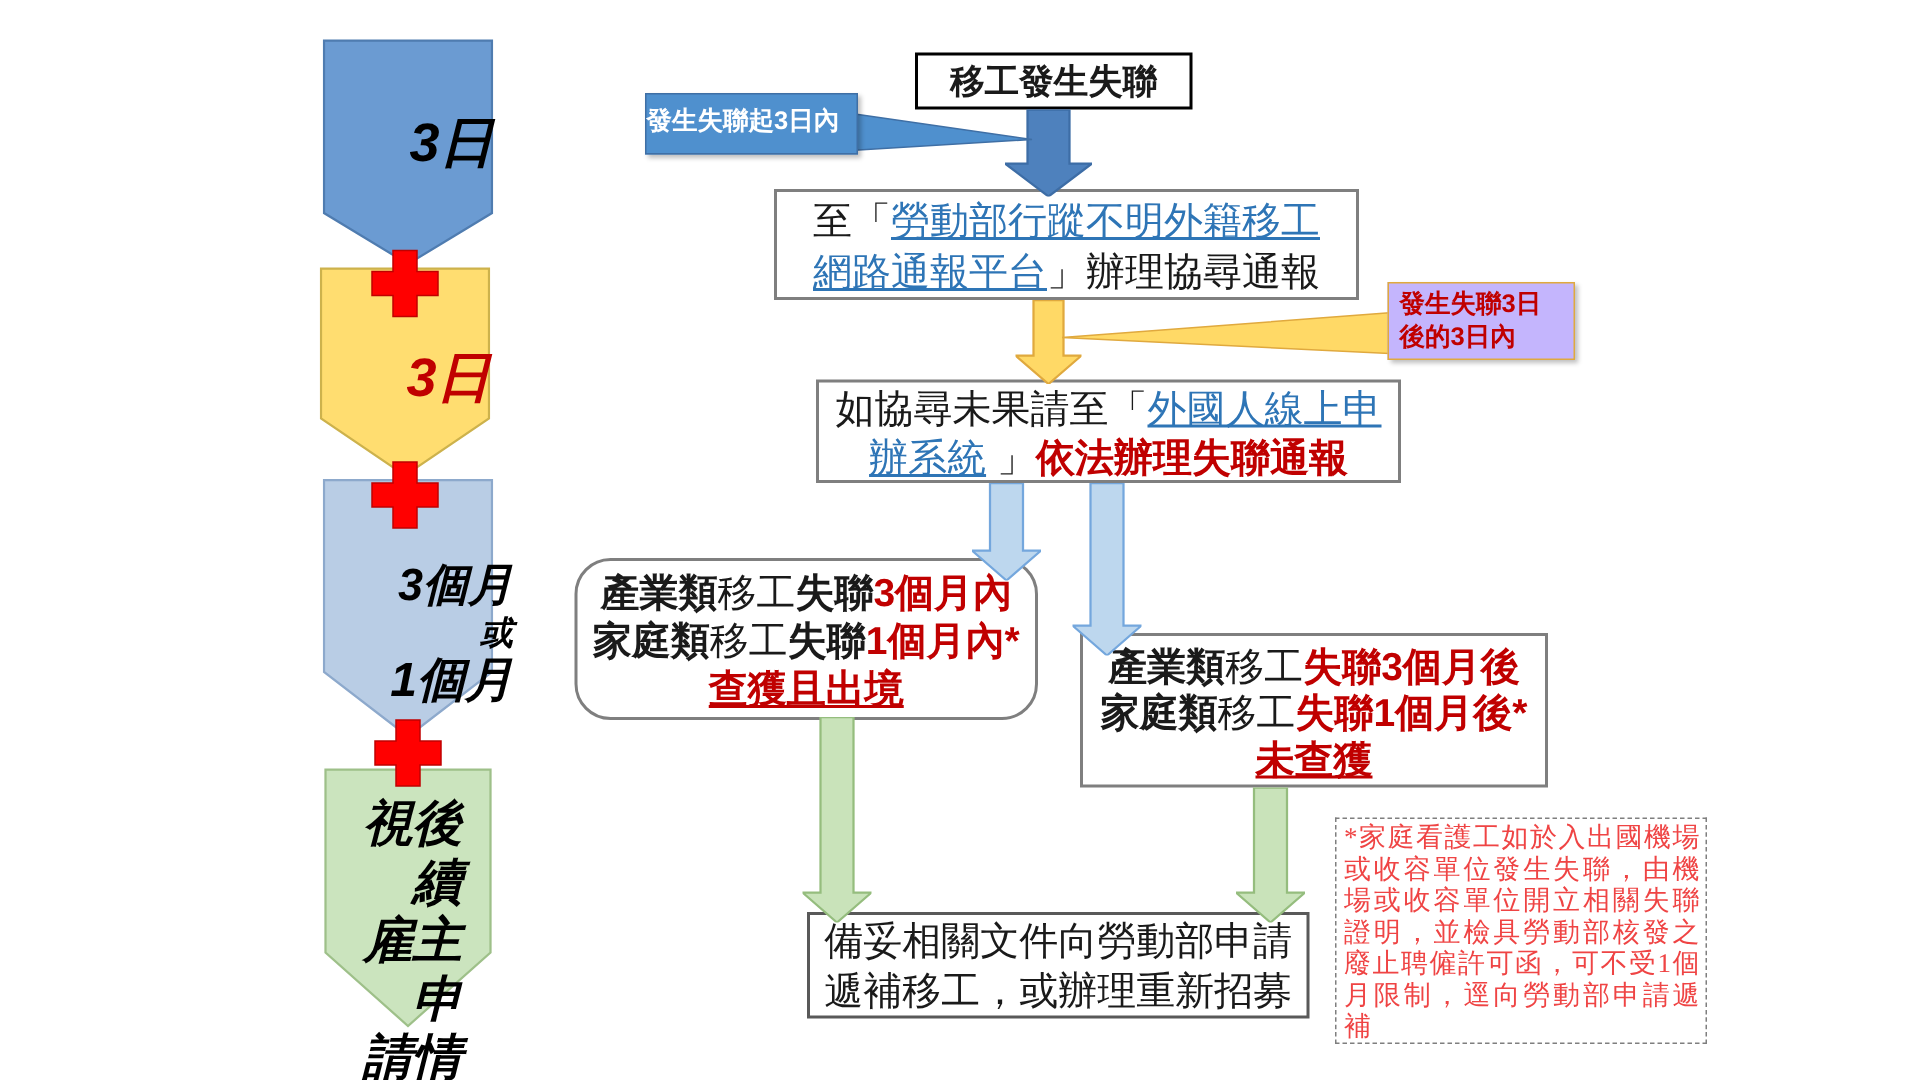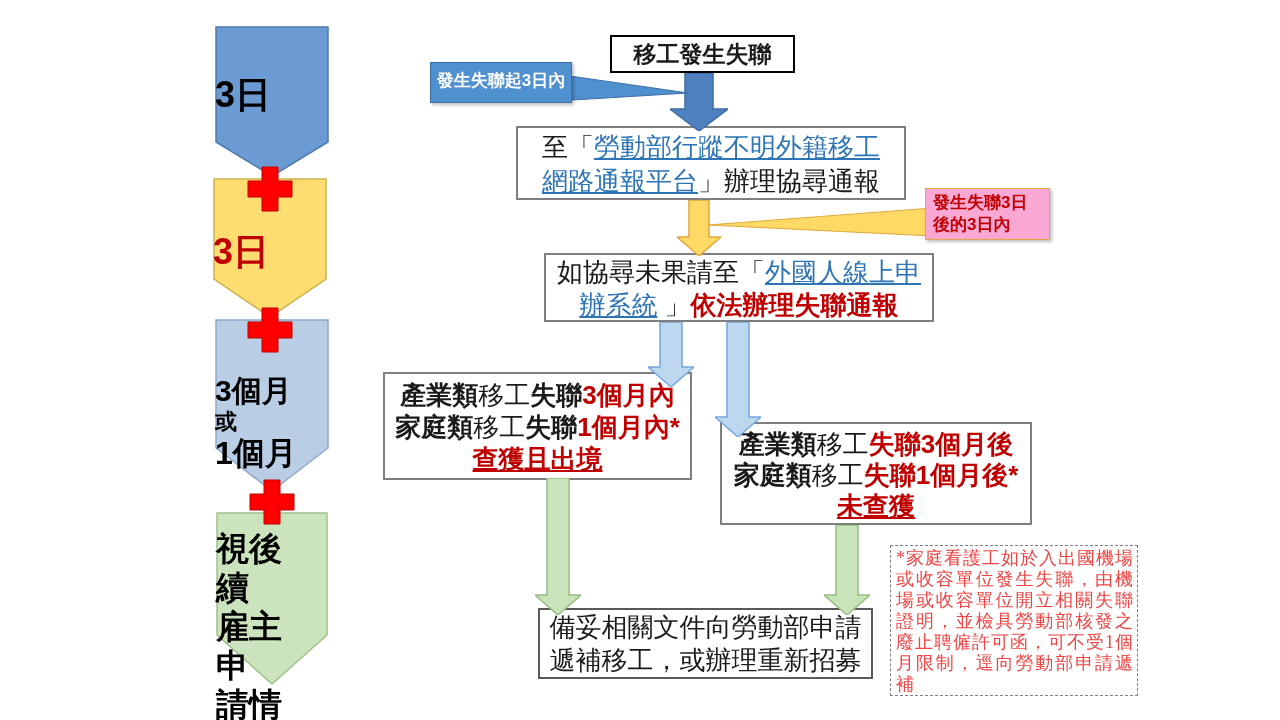--- a/index.html
+++ b/index.html
@@ -3,22 +3,22 @@
 <meta charset="utf-8">
 <style>
   html,body { margin:0; padding:0; background:#ffffff; }
   .stage {
     position:relative; width:1280px; height:720px; background:#ffffff;
     font-family:"Liberation Sans", sans-serif; overflow:hidden;
   }
   .abs { position:absolute; }
   svg.abs { display:block; }
   .pent-label {
-    position:absolute; text-align:left; font-weight:700; color:#000;
-    line-height:1.1; pointer-events:none;
+    position:absolute; text-align:right; font-weight:700; color:#000;
+    line-height:1.1; pointer-events:none;font-style:italic;
   }
   .fbox {
     position:absolute; background:#ffffff; border:2px solid #7f7f7f;
     text-align:center; color:#1a1a1a; box-sizing:border-box;
   }
   .fbox .ln { display:block; }
   .link { color:#2E75B6; text-decoration:underline; cursor:pointer; }
   .redtxt { color:#C00000; font-weight:700; }
   .red-underline { color:#C00000; font-weight:700; text-decoration:underline; }
   .bold { font-weight:700; }
@@ -81,21 +81,21 @@
        font-size:23px; font-weight:700; line-height:34px;">移工發生失聯</div>
 
   <div class="fbox" style="left:516px; top:126px; width:390px; height:74px; font-size:26px; line-height:34px; padding:2px 20px;">
     <span class="reg">至「</span><span class="link">勞動部行蹤不明外籍移工網路通報平台</span><span class="reg">」辦理協尋通報</span>
   </div>
 
   <div class="fbox" style="left:516px; top:253px; width:390px; height:69px; font-size:26px; line-height:33px; padding:1px 4px;margin-left:28px;">
     <span class="reg">如協尋未果請至「</span><span class="link">外國人線上申辦系統</span><span class="reg"> 」</span><span class="redtxt">依法辦理失聯通報</span>
   </div>
 
-  <div class="fbox" style="left:383px; top:372px; width:309px; height:108px; font-size:26px; line-height:32px; padding-top:5px;">
+  <div class="fbox" style="left:383px; top:372px; width:309px; height:108px; font-size:26px; line-height:32px; padding-top:5px;border-radius:24px;">
     <span class="ln">
       <span class="bold">產業類</span><span class="reg">移工</span><span class="bold">失聯</span><span class="redtxt">3個月內</span>
     </span>
     <span class="ln">
       <span class="bold">家庭類</span><span class="reg">移工</span><span class="bold">失聯</span><span class="redtxt">1個月內*</span>
     </span>
     <span class="ln">
       <span class="red-underline">查獲且出境</span>
     </span>
   </div>
@@ -138,21 +138,21 @@
   </svg>
 
   <svg class="abs" style="left:824px; top:525px;" width="46" height="90">
     <polygon points="12,0 34,0 34,70 46,70 23,90 0,70 12,70" stroke="#95bd7e" stroke-width="1.5" fill="#C9E3BA"></polygon>
   </svg>
 
   <svg class="abs" style="left:556px; top:68px;" width="134" height="36">
     <polygon points="0,6 132,25 0,33" stroke="#3f6fa5" stroke-width="1" fill="#4F90CE"></polygon>
   </svg>
   <div class="callout-body" style="left:430px; top:62px; width:142px; height:41px; background:#4F90CE;
-       border:1.5px solid #3f6fa5; color:#ffffff; font-size:17px; line-height:36px; text-align:center; white-space:nowrap;">發生失聯起3日內</div>
+       border:1.5px solid #3f6fa5; color:#ffffff; font-size:17px; line-height:36px; white-space:nowrap;">發生失聯起3日內</div>
 
   <svg class="abs" style="left:708px; top:203px;" width="225" height="36">
     <polygon points="225,5 0,22 225,33" stroke="#e0a93e" stroke-width="1" fill="#FFD966"></polygon>
   </svg>
-  <div class="callout-body" style="left:925px; top:188px; width:125px; height:52px; background:#f9a8d4;
+  <div class="callout-body" style="left:925px; top:188px; width:125px; height:52px; background:#c4b5fd;
        border:1.5px solid #e0a93e; color:#C00000; font-size:17px; line-height:22px; text-align:left; padding:3px 10px 3px 7px;">發生失聯3日後的3日內</div>
 
 </div>
 
 </body></html>

